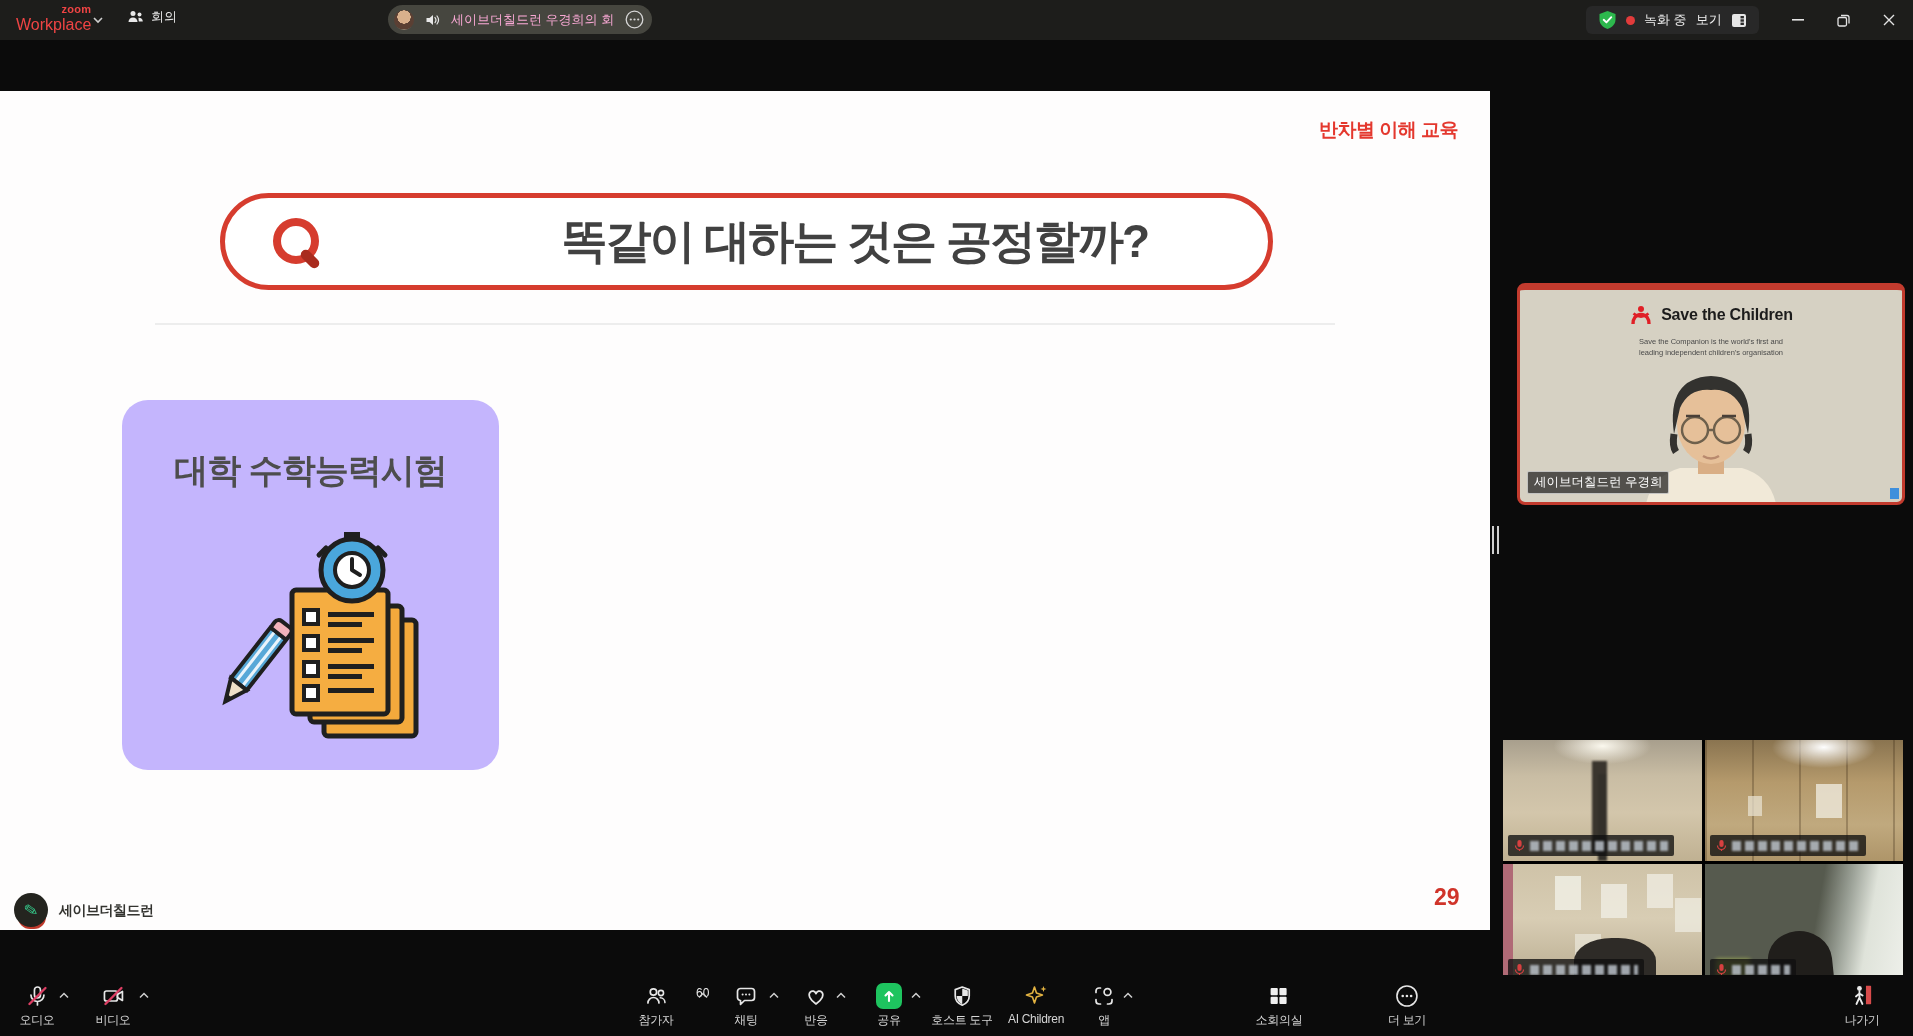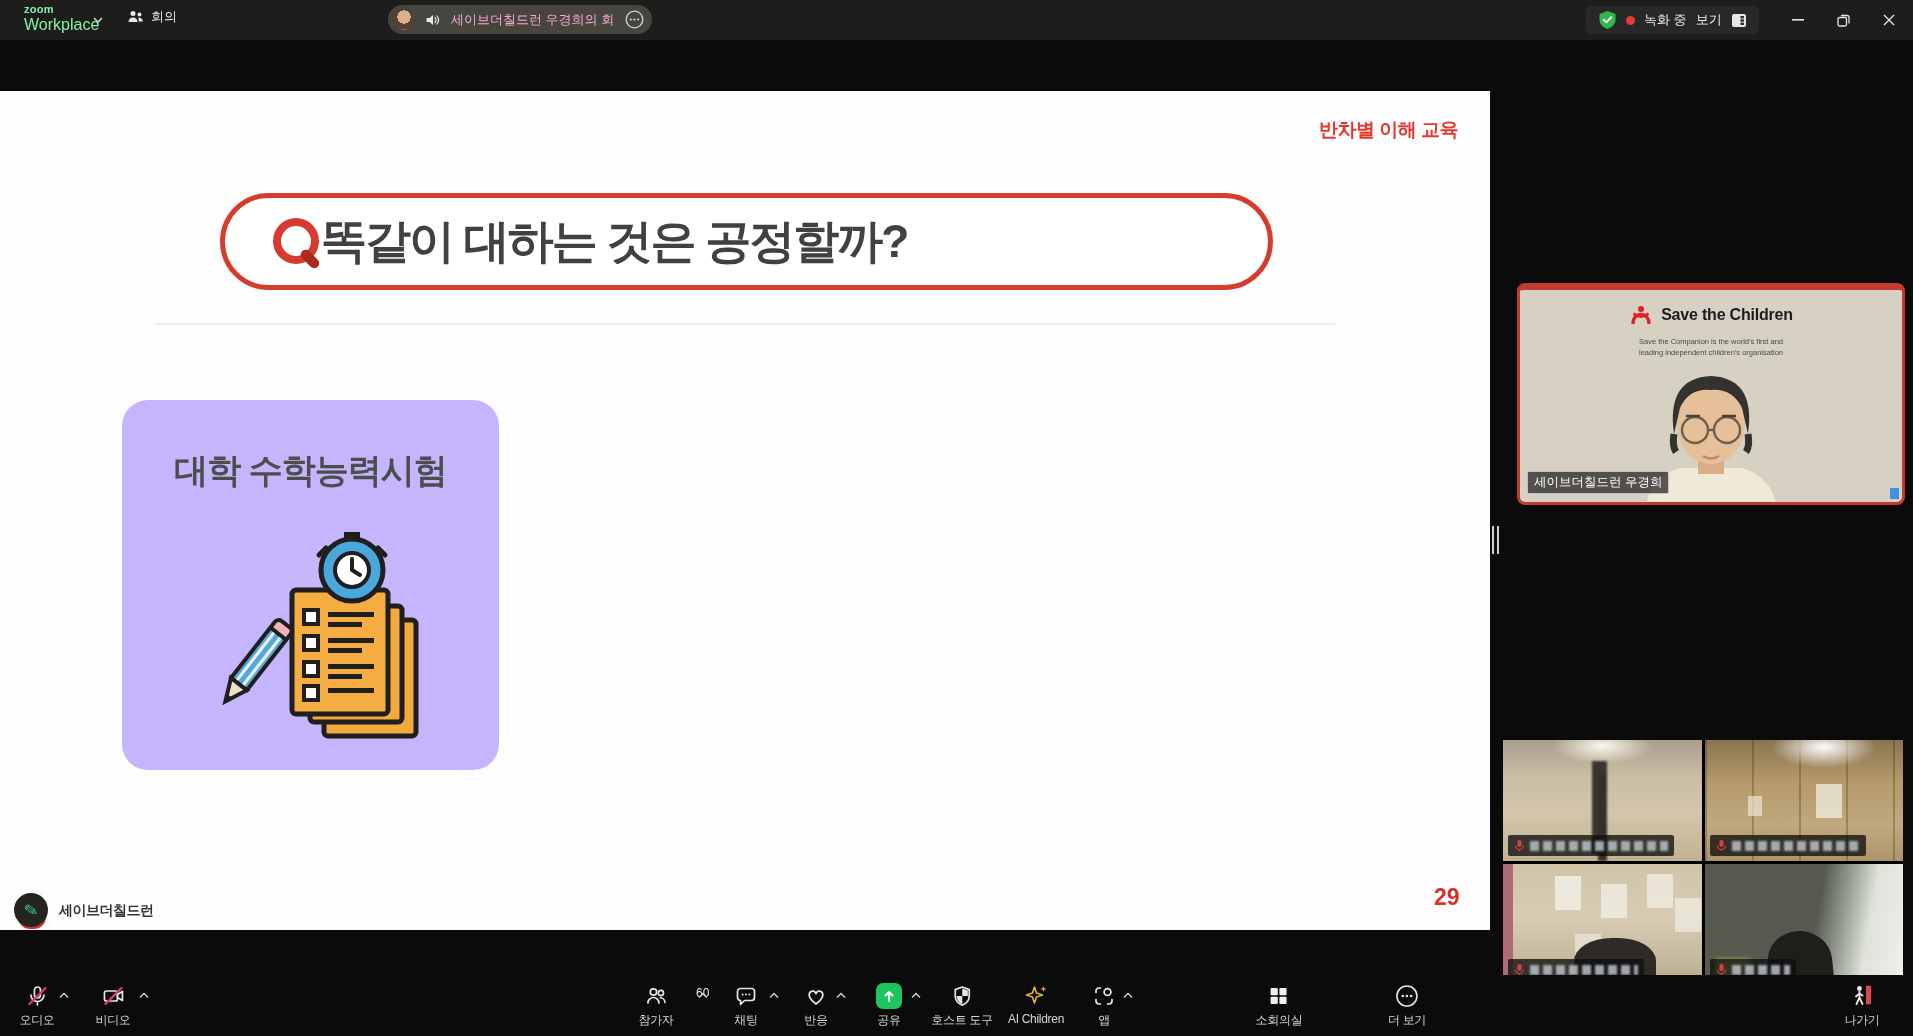--- a/index.html
+++ b/index.html
@@ -1,21 +1,21 @@
 <!DOCTYPE html>
 <html><head>
 <meta charset="utf-8">
 <style>
   html,body{margin:0;padding:0;background:#0a0a0a;}
   .root{position:relative;width:1913px;height:1036px;overflow:hidden;background:#0b0b0b;
         font-family:"Liberation Sans",sans-serif;-webkit-font-smoothing:antialiased;}
 
   
   .titlebar{position:absolute;left:0;top:0;width:1913px;height:40px;background:#1d1d1b;}
-  .zoomlogo{position:absolute;left:24px;top:4px;color:#86efac;cursor:default;line-height:1;}
+  .zoomlogo{position:absolute;left:16px;top:4px;color:#ef4444;cursor:default;line-height:1;text-align:right;}
   .zoomlogo .lt{font-size:11px;font-weight:bold;letter-spacing:.3px;}
   .zoomlogo .lb{font-size:16px;margin-top:2px;}
   .tb-chev{position:absolute;left:92px;top:16px;width:12px;height:8px;}
   .meetbtn{position:absolute;left:127px;top:8px;display:flex;align-items:center;gap:7px;color:#e8e8e8;font-size:13px;}
   .tabpill{position:absolute;left:388px;top:5px;height:29px;border-radius:15px;background:#46463f;
            display:flex;align-items:center;gap:11px;padding:0 8px 0 6px;color:#f9a8d4;font-size:13px;}
   .avatar{width:20px;height:20px;border-radius:50%;background:radial-gradient(circle at 50% 35%,#d9b08c 0 40%,#5a3f33 41% 75%,#8c7a6a 76%);}
   .statuspill{position:absolute;left:1586px;top:6px;height:28px;background:#282828;border-radius:6px;
               display:flex;align-items:center;gap:9px;padding:0 12px;color:#f0f0f0;font-size:13px;}
   .recdot{width:9px;height:9px;border-radius:50%;background:#e23b3b;}
@@ -24,21 +24,21 @@
   .w-min{left:1783px;} .w-res{left:1828px;} .w-cls{left:1874px;}
 
   
   .slide{position:absolute;left:0;top:91px;width:1490px;height:839px;background:#fefdfd;}
   .slide-badge{position:absolute;top:26px;right:32px;color:#e4382e;font-size:19px;font-weight:bold;letter-spacing:-.5px;}
   .searchbar{position:absolute;left:220px;top:102px;width:1043px;height:87px;border:5px solid #d63c2e;
              border-radius:52px;background:#fff;display:flex;align-items:center;}
   .mag{position:relative;width:48px;height:48px;margin-left:48px;flex:0 0 auto;}
   .mag .ring{position:absolute;left:0;top:0;width:30px;height:30px;border:8px solid #d63c2e;border-radius:50%;}
   .mag .hdl{position:absolute;left:32px;top:30px;width:10px;height:22px;background:#a92b1e;border-radius:5px;transform:rotate(-45deg);}
-  .searchtxt{flex:1;text-align:left;margin-right:120px;color:#414141;font-size:46px;font-weight:bold;letter-spacing:-2px;}
+  .searchtxt{flex:1;text-align:right;margin-right:120px;color:#414141;font-size:46px;font-weight:bold;letter-spacing:-2px;}
   .slide-line{position:absolute;left:155px;top:232px;width:1180px;height:2px;background:#ededed;}
   .examcard{position:absolute;left:122px;top:309px;width:377px;height:370px;background:#c4b5fd;border-radius:26px;}
   .cardtitle{position:absolute;left:0;top:48px;width:100%;text-align:center;color:#4d4d4d;font-size:34px;font-weight:bold;letter-spacing:-1px;}
   .cardart{position:absolute;left:70px;top:118px;}
   .slidefooter{position:absolute;left:14px;top:802px;display:flex;align-items:center;gap:9px;}
   .sflogo{position:relative;width:36px;height:36px;}
   .sflogo .redarc{position:absolute;left:4px;bottom:0;width:28px;height:12px;border-radius:0 0 14px 14px;background:#c0392b;}
   .sflogo .disc{position:absolute;left:0;top:0;width:34px;height:34px;border-radius:50%;background:#24241f;
                 display:flex;align-items:center;justify-content:center;color:#35c98a;font-size:17px;}
   .sflogo .disc span{transform:rotate(-10deg);}

